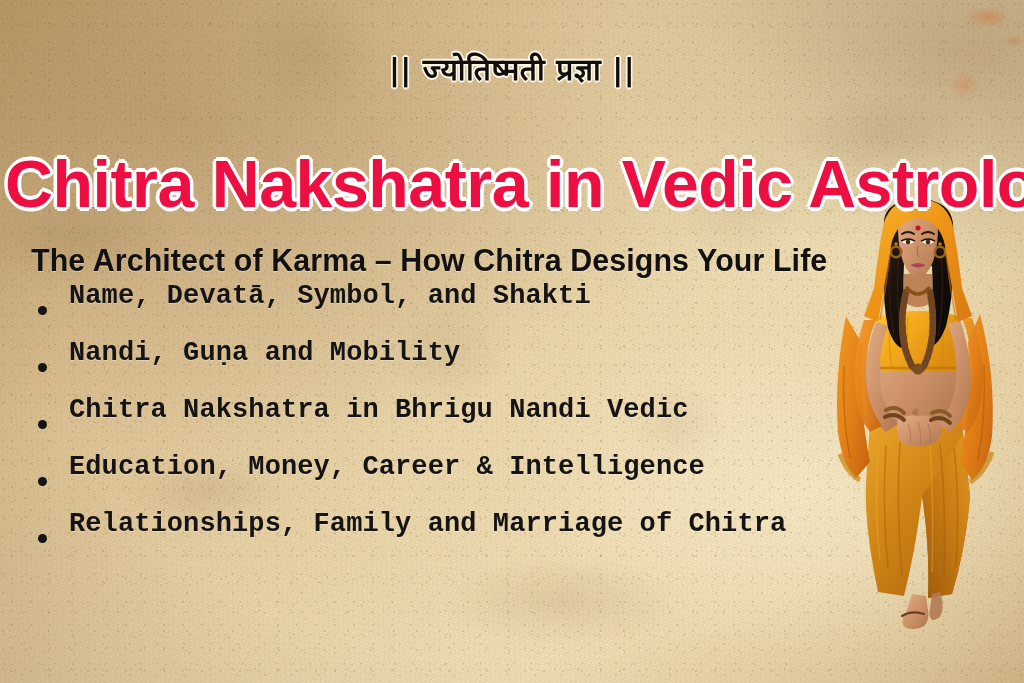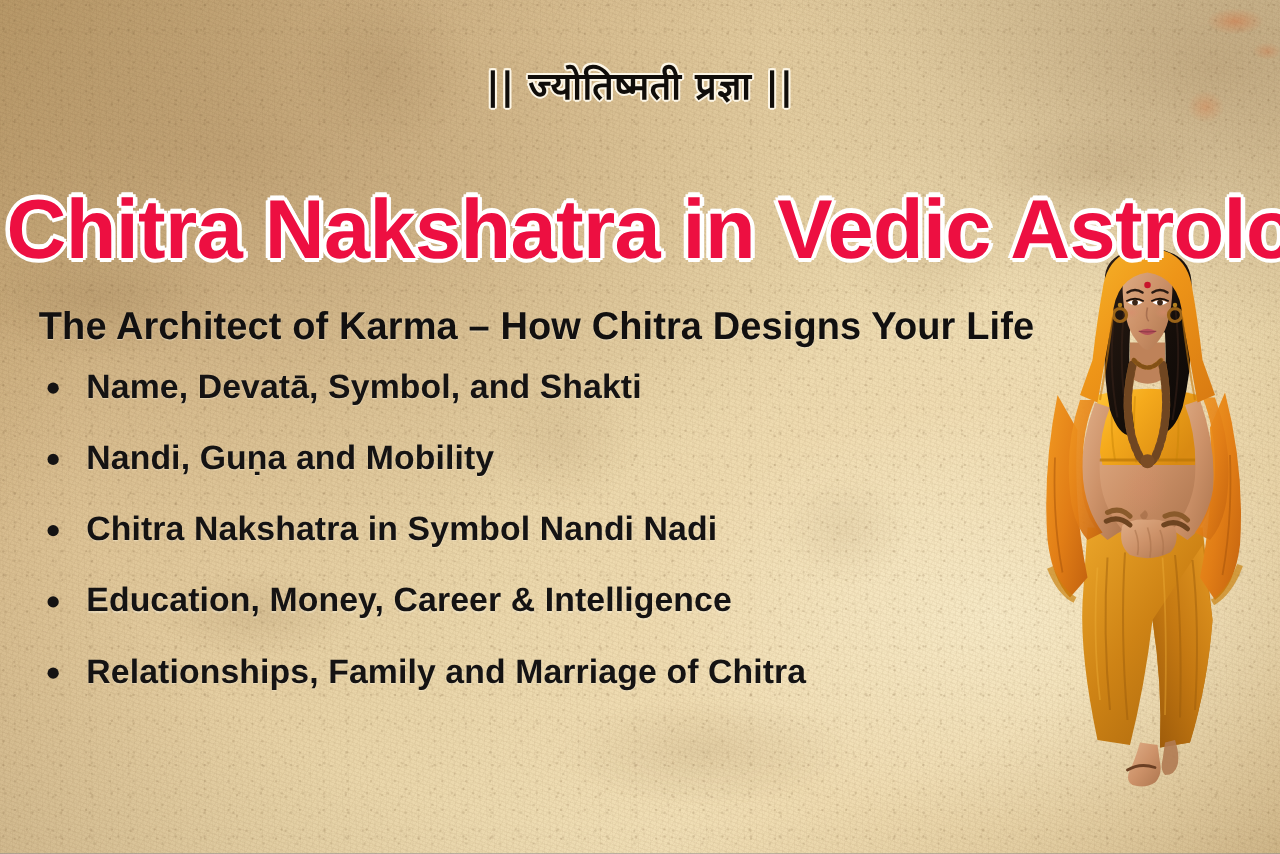--- a/index.html
+++ b/index.html
@@ -6,21 +6,21 @@
     margin: 0;
     padding: 0;
     background: #3a3a3a;
   }
   #poster {
     position: relative;
     width: 1024px;
     height: 683px;
     overflow: hidden;
     font-family: "Liberation Sans", sans-serif;
-    background-color: #ffffff;
+    background-color: #86efac;
     isolation: isolate;
   }
 
   
   .bg-base {
     position: absolute;
     inset: 0;
     background:
       radial-gradient(ellipse 60% 55% at 78% 72%, rgba(247,234,199,0.95) 0%, rgba(240,219,176,0.55) 45%, rgba(0,0,0,0) 75%),
       radial-gradient(ellipse 70% 60% at 18% 18%, rgba(171,139,96,0.55) 0%, rgba(190,160,115,0.25) 48%, rgba(0,0,0,0) 78%),
@@ -154,27 +154,28 @@
     width: 790px;
     margin: 0;
     padding: 0;
     list-style: none;
   }
   .bullet-item {
     position: relative;
     height: 57px;
     padding-left: 38px;
     display: flex;
-    align-items: center;
+    align-items: flex-start;
     font-size: 27px;
     font-weight: 700;
     color: #151313;
     letter-spacing: 0.1px;
     white-space: nowrap;
     text-shadow: 0 1px 1px rgba(255,250,235,0.40);
+    font-family: Liberation Mono, monospace;
   }
   .bullet-dot {
     position: absolute;
     left: 7px;
     top: 50%;
     width: 9px;
     height: 9px;
     margin-top: -4px;
     border-radius: 50%;
     background: #151313;
@@ -380,21 +381,21 @@
       <li class="bullet-item">
         <span class="bullet-dot"></span>
         <span>Name, Devatā, Symbol, and Shakti</span>
       </li>
       <li class="bullet-item">
         <span class="bullet-dot"></span>
         <span>Nandi, Guṇa and Mobility</span>
       </li>
       <li class="bullet-item">
         <span class="bullet-dot"></span>
-        <span>Chitra Nakshatra in Symbol Nandi Nadi</span>
+        <span>Chitra Nakshatra in Bhrigu Nandi Vedic</span>
       </li>
       <li class="bullet-item">
         <span class="bullet-dot"></span>
         <span>Education, Money, Career &amp; Intelligence</span>
       </li>
       <li class="bullet-item">
         <span class="bullet-dot"></span>
         <span>Relationships, Family and Marriage of Chitra</span>
       </li>
     </ul>

